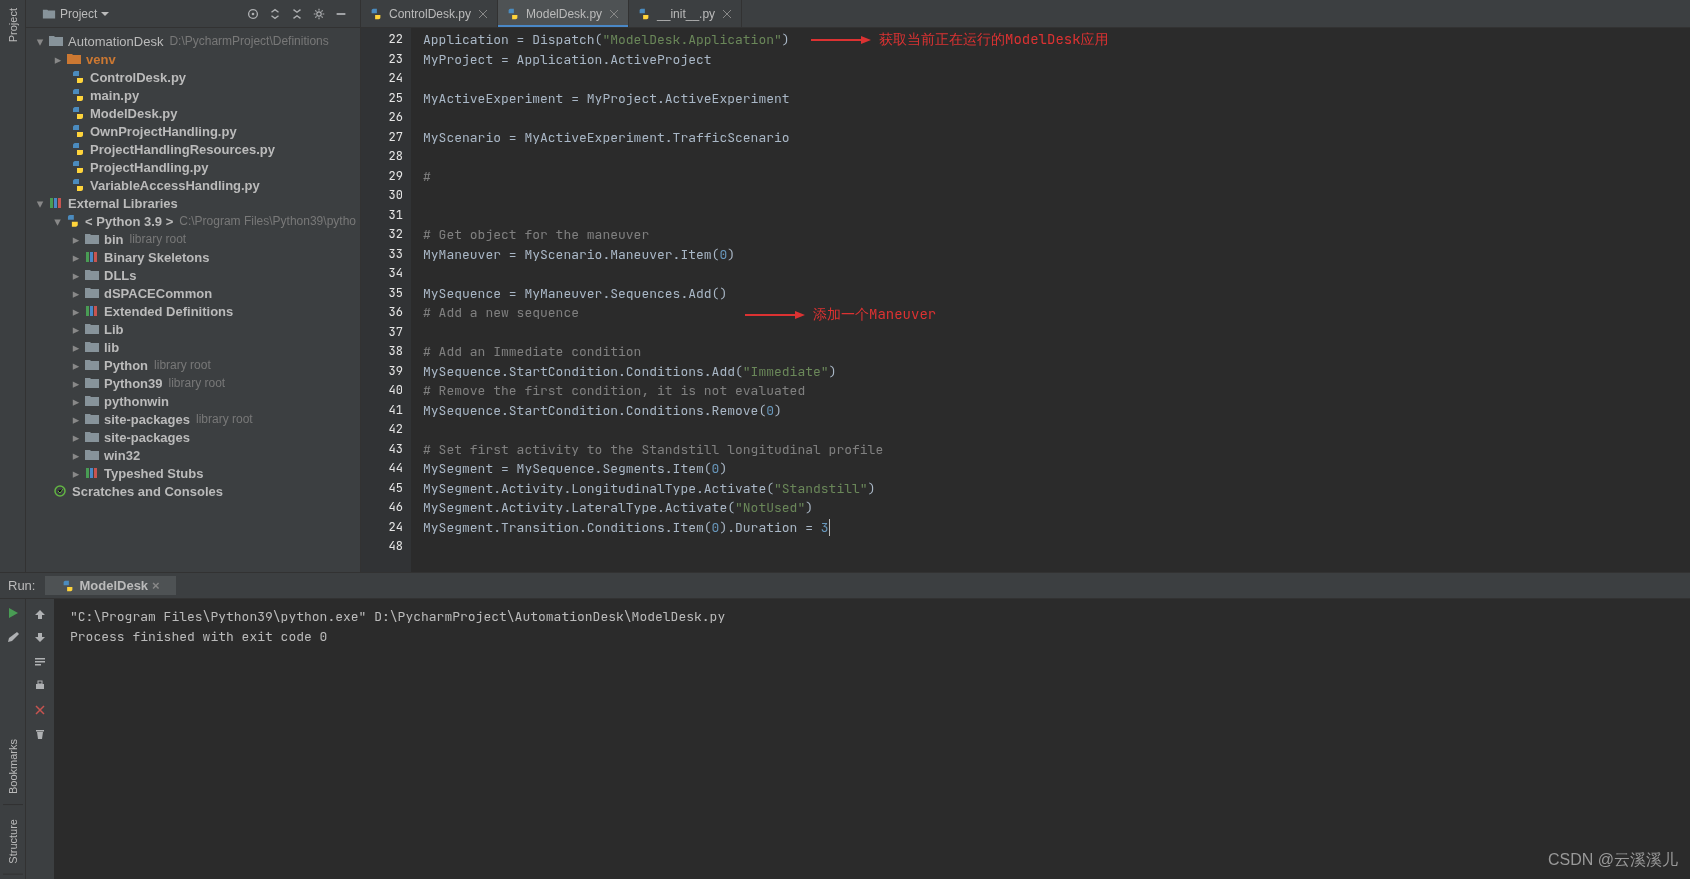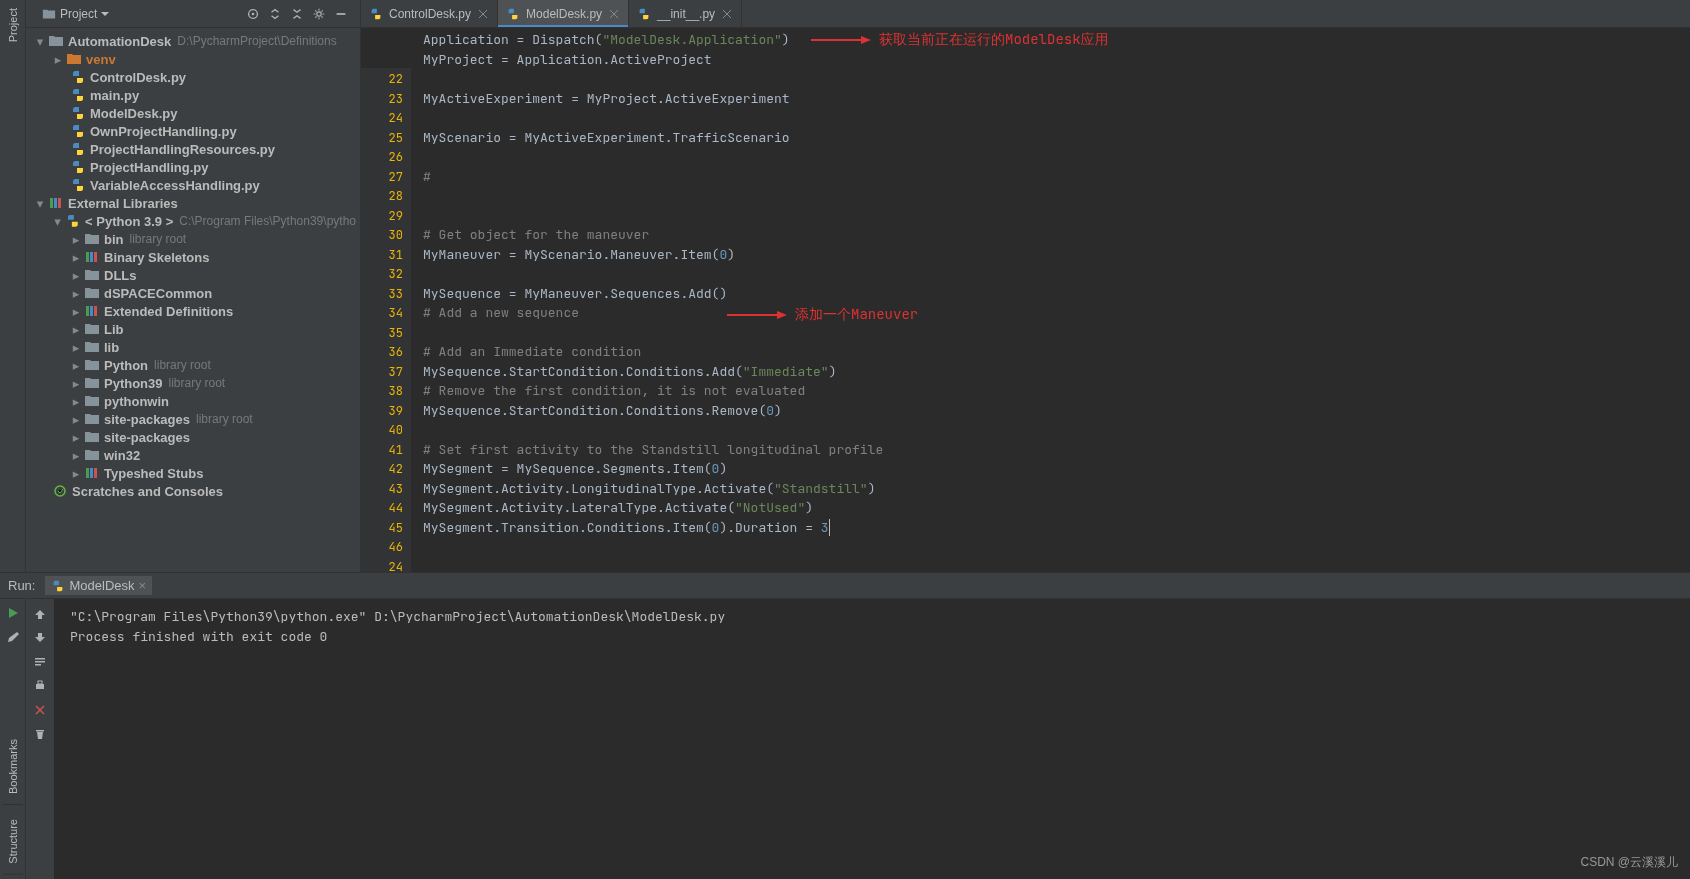--- a/index.html
+++ b/index.html
@@ -27,40 +27,40 @@
 .venv{color:#cc7832;}
 .editor{flex:1;display:flex;flex-direction:column;background:#2b2b2b;}
 .tabs{height:28px;display:flex;align-items:stretch;background:#3c3f41;border-bottom:1px solid #323232;}
 .tab{display:flex;align-items:center;padding:0 8px;gap:6px;cursor:pointer;position:relative;border-right:1px solid #323232;}
 .tab.active{background:#4e5254;}
 .tab.active::after{content:'';position:absolute;bottom:0;left:0;right:0;height:2px;background:#4a88c7;}
 .tab-icon{width:14px;height:14px;}
 .tab-label{font-size:12px;color:#bbbbbb;}
 .tab-close{width:12px;height:12px;color:#888;}
 .code-area{flex:1;display:flex;position:relative;overflow:hidden;}
-.gutter{width:50px;background:#313335;text-align:right;padding:2px 8px 2px 0;font-family:"Consolas","JetBrains Mono",monospace;font-size:12px;color:#eab308;line-height:19.5px;margin-top:40px;}
+.gutter{width:50px;background:#313335;text-align:right;padding:2px 8px 2px 0;font-family:"Consolas","JetBrains Mono",monospace;font-size:12px;color:#e5e5e5;line-height:19.5px;}
 .code{flex:1;padding:2px 0 2px 12px;font-family:"Consolas","JetBrains Mono",monospace;font-size:13px;line-height:19.5px;color:#a9b7c6;position:relative;}
 .code .line{height:19.5px;white-space:pre;}
 .str{color:#6a8759;}
 .num{color:#6897bb;}
 .cmt{color:#808080;}
 .annotation{position:absolute;color:#dc3232;font-size:14px;display:flex;align-items:center;gap:8px;}
 .arrow-svg{width:60px;height:14px;}
 .caret{border-right:1px solid #bbb;}
 .bottom{flex:1;display:flex;flex-direction:column;background:#2b2b2b;border-top:1px solid #323232;}
 .run-header{height:26px;background:#3c3f41;display:flex;align-items:center;padding:0 8px;gap:10px;border-bottom:1px solid #323232;}
 .run-container{flex:1;display:flex;}
 .left-tool-col{width:26px;background:#3c3f41;border-right:1px solid #323232;display:flex;flex-direction:column;align-items:center;padding:4px 0;gap:4px;}
 .lb-btn{width:20px;height:20px;display:flex;align-items:center;justify-content:center;cursor:pointer;}
 .run-tool-col{width:28px;background:#3c3f41;display:flex;flex-direction:column;align-items:center;padding:4px 0;gap:2px;}
 .run-btn{width:22px;height:22px;display:flex;align-items:center;justify-content:center;cursor:pointer;}
 .console{flex:1;padding:8px 16px;font-family:"Consolas","JetBrains Mono",monospace;font-size:13px;color:#bbbbbb;line-height:20px;}
 .console .line{white-space:pre;}
 .vert-tab{writing-mode:vertical-lr;transform:rotate(180deg);font-size:11px;padding:10px 4px;color:#bbb;border-top:1px solid #323232;}
-.watermark{position:absolute;bottom:8px;right:12px;color:#999;font-size:12px;}
+.watermark{position:absolute;bottom:8px;right:12px;color:#999;font-size:16px;}
 </style>
 </head>
 <body>
 
 <div class="root">
   <div class="top">
     <div class="leftbar">
       <div class="leftbar-text">Project</div>
     </div>
     <div class="sidebar">
@@ -105,21 +105,21 @@
       </div>
       <div class="tree">
         <div class="tree-item">
           <span class="indent" style="width:4px"></span>
           <span class="tree-arrow">▾</span>
           <span class="tree-icon">
               <svg viewBox="0 0 16 16">
                 <path fill="#87939a" d="M1 3h5l1 1h8v9H1z"></path>
               </svg>
             </span>
-          <span class="tree-label" style="font-weight:bold">AutomationDesk</span>
+          <span class="tree-label" style="font-weight:normal">AutomationDesk</span>
           <span class="tree-hint">D:\PycharmProject\Definitions</span>
         </div>
         <div class="tree-item">
           <span class="indent" style="width:22px"></span>
           <span class="tree-arrow">▸</span>
           <span class="tree-icon">
               <svg viewBox="0 0 16 16">
                 <path fill="#cc7832" d="M1 3h5l1 1h8v9H1z"></path>
               </svg>
             </span>
@@ -451,21 +451,21 @@
             <div>48</div>
           </div>
         <div class="code" id="code">
           <div class="annotation" style="top:2px;left:400px">
             <svg class="arrow-svg" viewBox="0 0 60 14">
                 <line x1="0" y1="7" x2="50" y2="7" stroke="#dc3232" stroke-width="2"></line>
                 <polygon points="50,3 60,7 50,11" fill="#dc3232"></polygon>
               </svg>
             <span>获取当前正在运行的ModelDesk应用</span>
           </div>
-          <div class="annotation" style="top:277px;left:316px">
+          <div class="annotation" style="top:277px;left:334px">
             <svg class="arrow-svg" viewBox="0 0 60 14">
                 <line x1="0" y1="7" x2="50" y2="7" stroke="#dc3232" stroke-width="2"></line>
                 <polygon points="50,3 60,7 50,11" fill="#dc3232"></polygon>
               </svg>
             <span>添加一个Maneuver</span>
           </div>
         <div class="line">Application = Dispatch(<span class="str">"ModelDesk.Application"</span>)</div>
             <div class="line">MyProject = Application.ActiveProject</div>
             <div class="line"></div>
             <div class="line">MyActiveExperiment = MyProject.ActiveExperiment</div>
@@ -492,21 +492,21 @@
             <div class="line">MySegment.Activity.LateralType.Activate(<span class="str">"NotUsed"</span>)</div>
             <div class="line">MySegment.Transition.Conditions.Item(<span class="num">0</span>).Duration = <span class="num">3</span><span class="caret"></span></div>
             <div class="line"></div>
           </div>
       </div>
     </div>
   </div>
   <div class="bottom">
     <div class="run-header">
       <span>Run:</span>
-      <div style="display:flex;align-items:center;gap:4px;padding:2px 6px;background:#4e5254;">
+      <div style="display:flex;align-items:center;gap:4px;padding:2px 16px;background:#4e5254;font-weight:bold;">
         <svg width="14" height="14" viewBox="0 0 16 16">
             <path fill="#4b8bbe" d="M5 2h4v5H3V4c0-1 1-2 2-2z"></path>
             <path fill="#ffd43b" d="M11 14H7V9h6v3c0 1-1 2-2 2z"></path>
           </svg>
         <span>ModelDesk</span>
         <span style="color:#888">×</span>
       </div>
     </div>
     <div class="run-container">
       <div class="left-tool-col">

